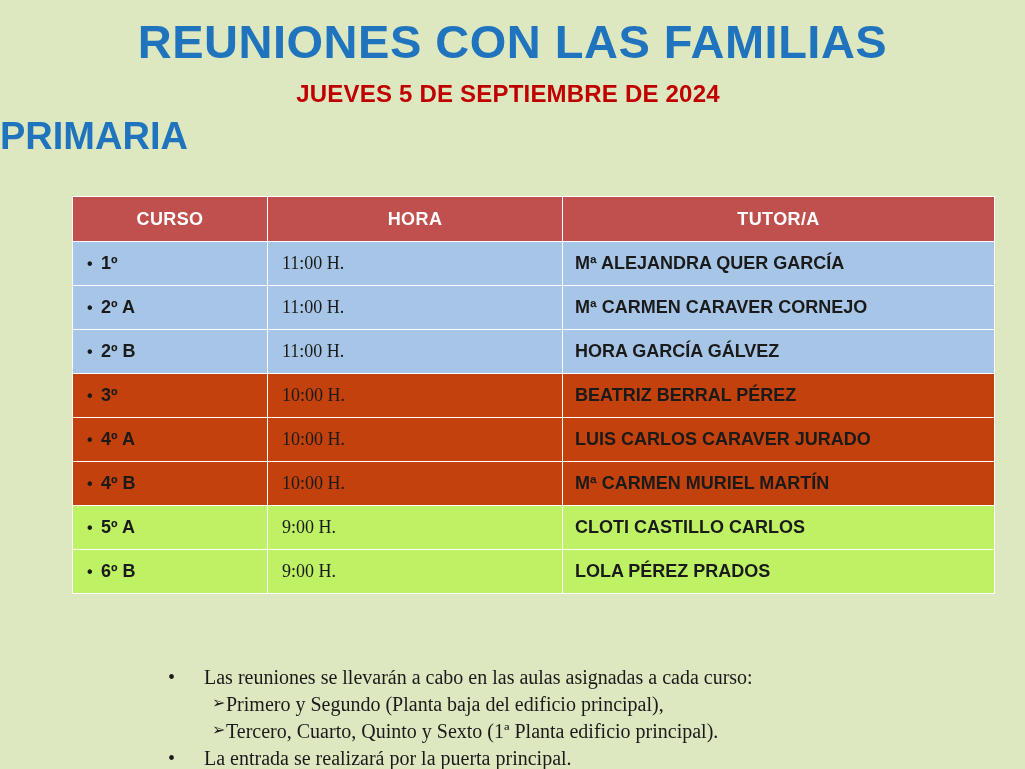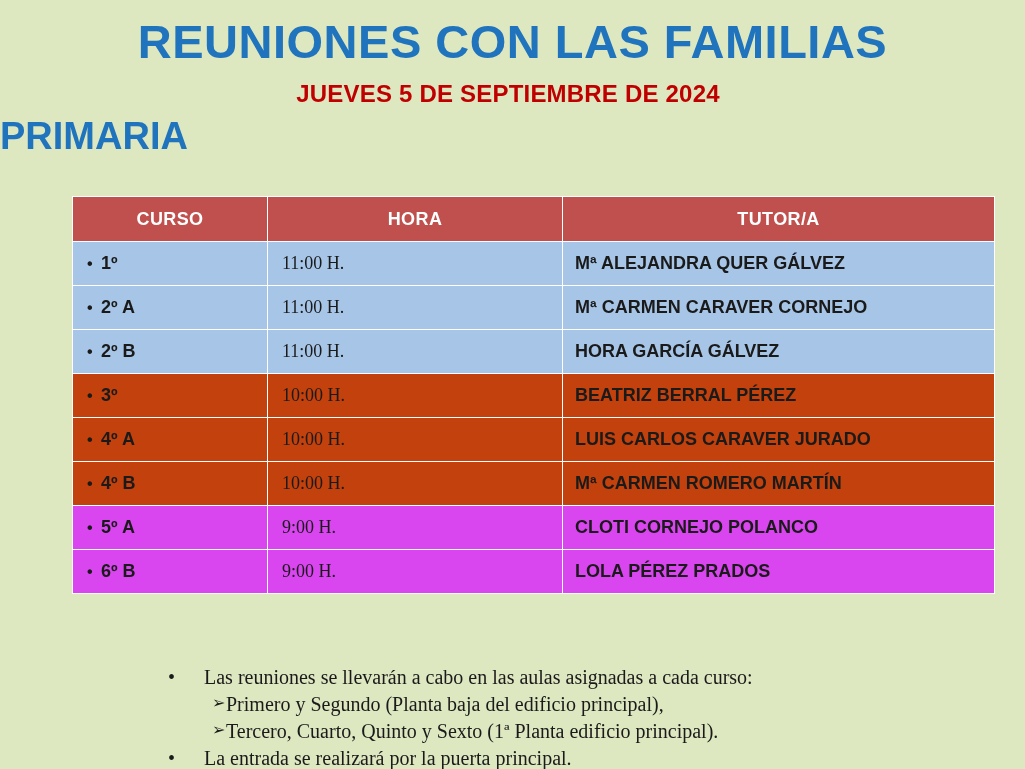--- a/index.html
+++ b/index.html
@@ -94,21 +94,21 @@
     color: #1a1a1a;
   }
   td.tutor {
     padding-left: 12px;
     font-weight: bold;
     color: #1a1a1a;
     font-size: 18px;
   }
   tr.grp-blue td { background: #a7c6e7; }
   tr.grp-orange td { background: #c2410c; }
-  tr.grp-purple td { background: #d946ef; }
+  tr.grp-purple td { background: #bef264; }
 
   .notes {
     position: absolute;
     left: 168px;
     top: 648px;
     width: 800px;
     font-family: "Liberation Serif", serif;
     font-size: 20px;
     color: #1a1a1a;
     line-height: 1.35;
@@ -155,21 +155,21 @@
           <th>CURSO</th>
           <th>HORA</th>
           <th>TUTOR/A</th>
         </tr>
       </thead>
       <tbody>
 
         <tr class="grp-blue">
           <td class="curso"><span class="bullet">•</span><span>1º</span></td>
           <td class="hora">11:00 H.</td>
-          <td class="tutor">Mª ALEJANDRA QUER GÁLVEZ</td>
+          <td class="tutor">Mª ALEJANDRA QUER GARCÍA</td>
         </tr>
 
         <tr class="grp-blue">
           <td class="curso"><span class="bullet">•</span><span>2º A</span></td>
           <td class="hora">11:00 H.</td>
           <td class="tutor">Mª CARMEN CARAVER CORNEJO</td>
         </tr>
 
         <tr class="grp-blue">
           <td class="curso"><span class="bullet">•</span><span>2º B</span></td>
@@ -185,27 +185,27 @@
 
         <tr class="grp-orange">
           <td class="curso"><span class="bullet">•</span><span>4º A</span></td>
           <td class="hora">10:00 H.</td>
           <td class="tutor">LUIS CARLOS CARAVER JURADO</td>
         </tr>
 
         <tr class="grp-orange">
           <td class="curso"><span class="bullet">•</span><span>4º B</span></td>
           <td class="hora">10:00 H.</td>
-          <td class="tutor">Mª CARMEN ROMERO MARTÍN</td>
+          <td class="tutor">Mª CARMEN MURIEL MARTÍN</td>
         </tr>
 
         <tr class="grp-purple">
           <td class="curso"><span class="bullet">•</span><span>5º A</span></td>
           <td class="hora">9:00 H.</td>
-          <td class="tutor">CLOTI CORNEJO POLANCO</td>
+          <td class="tutor">CLOTI CASTILLO CARLOS</td>
         </tr>
 
 
 
         <tr class="grp-purple">
           <td class="curso"><span class="bullet">•</span><span>6º B</span></td>
           <td class="hora">9:00 H.</td>
           <td class="tutor">LOLA PÉREZ PRADOS</td>
         </tr>
 

